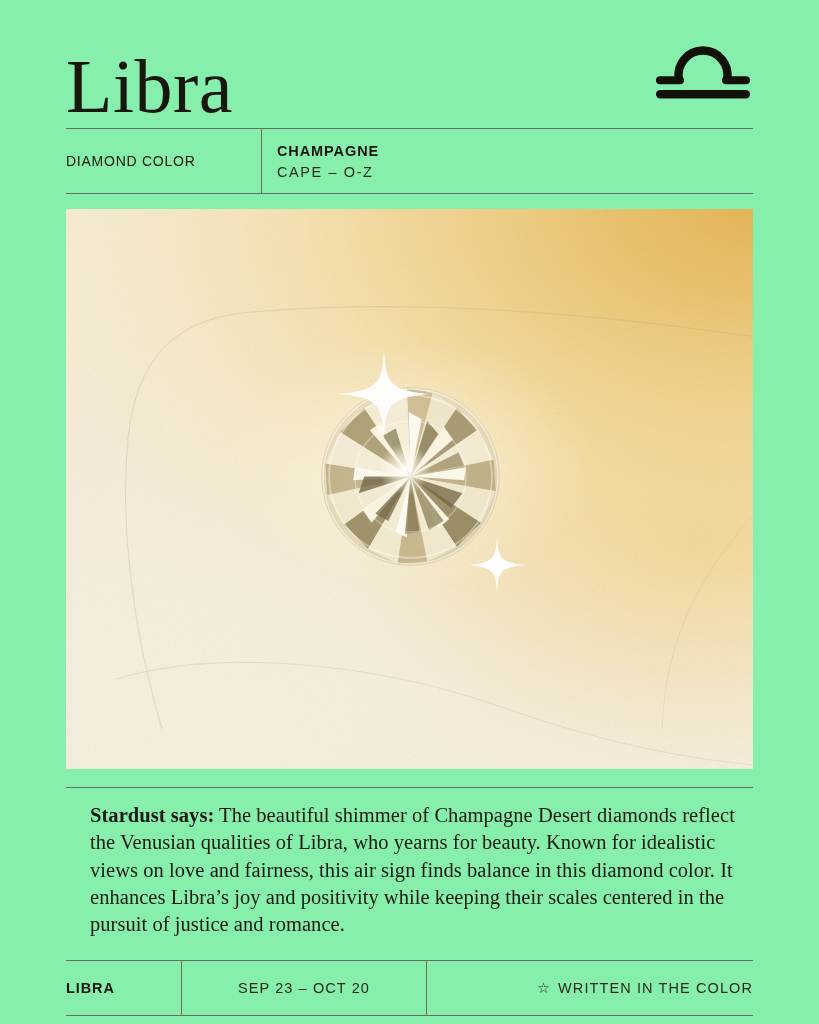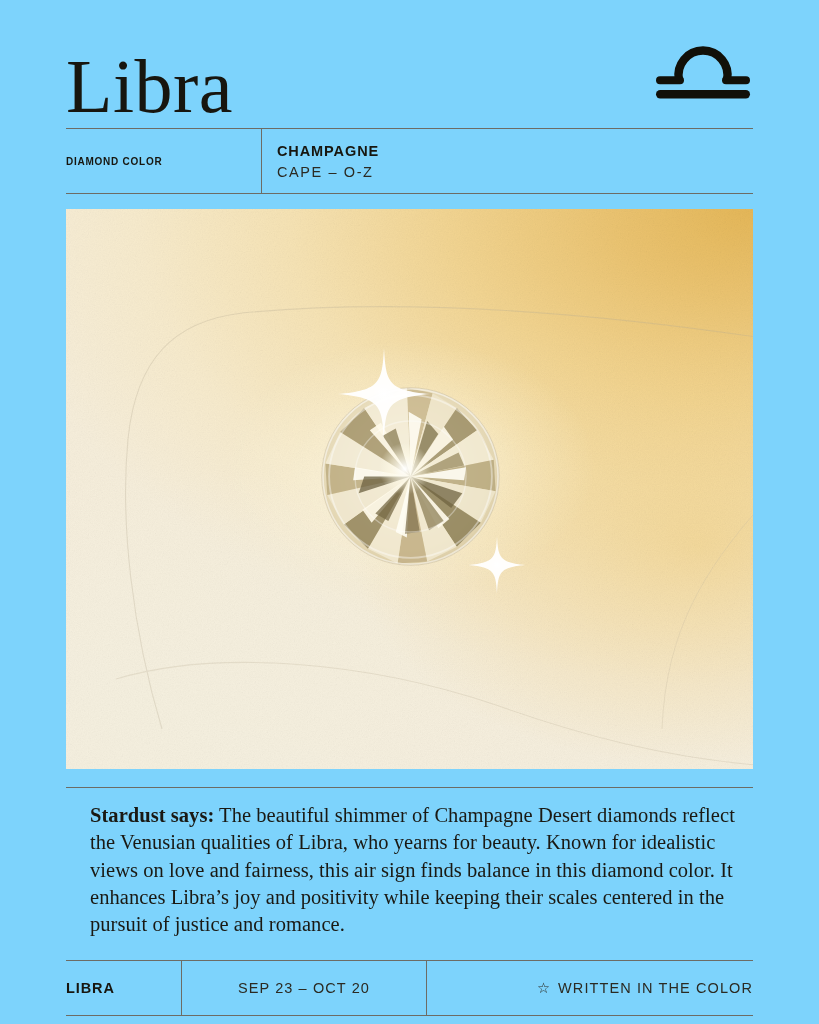--- a/index.html
+++ b/index.html
@@ -8,21 +8,21 @@
     width: 819px;
     height: 1024px;
     background: #fdfcf7;
     font-family: "Liberation Sans", sans-serif;
   }
 
   .card {
     position: relative;
     width: 819px;
     height: 1024px;
-    background: #7dd3fc;
+    background: #86efac;
     padding: 0 66px;
   }
 
   
   .header {
     display: flex;
     align-items: flex-end;
     justify-content: space-between;
     height: 128px;
     padding-bottom: 6px;
@@ -56,22 +56,22 @@
   }
 
   .meta-label-cell {
     width: 195px;
     display: flex;
     align-items: center;
     flex: 0 0 195px;
   }
 
   .meta-label {
-    font-size: 10px;
-    font-weight: bold;
+    font-size: 14px;
+    font-weight: normal;
     letter-spacing: 0.75px;
     color: #17160f;
   }
 
   .meta-divider {
     width: 1px;
     background: #6d6c64;
     flex: 0 0 1px;
   }
 

